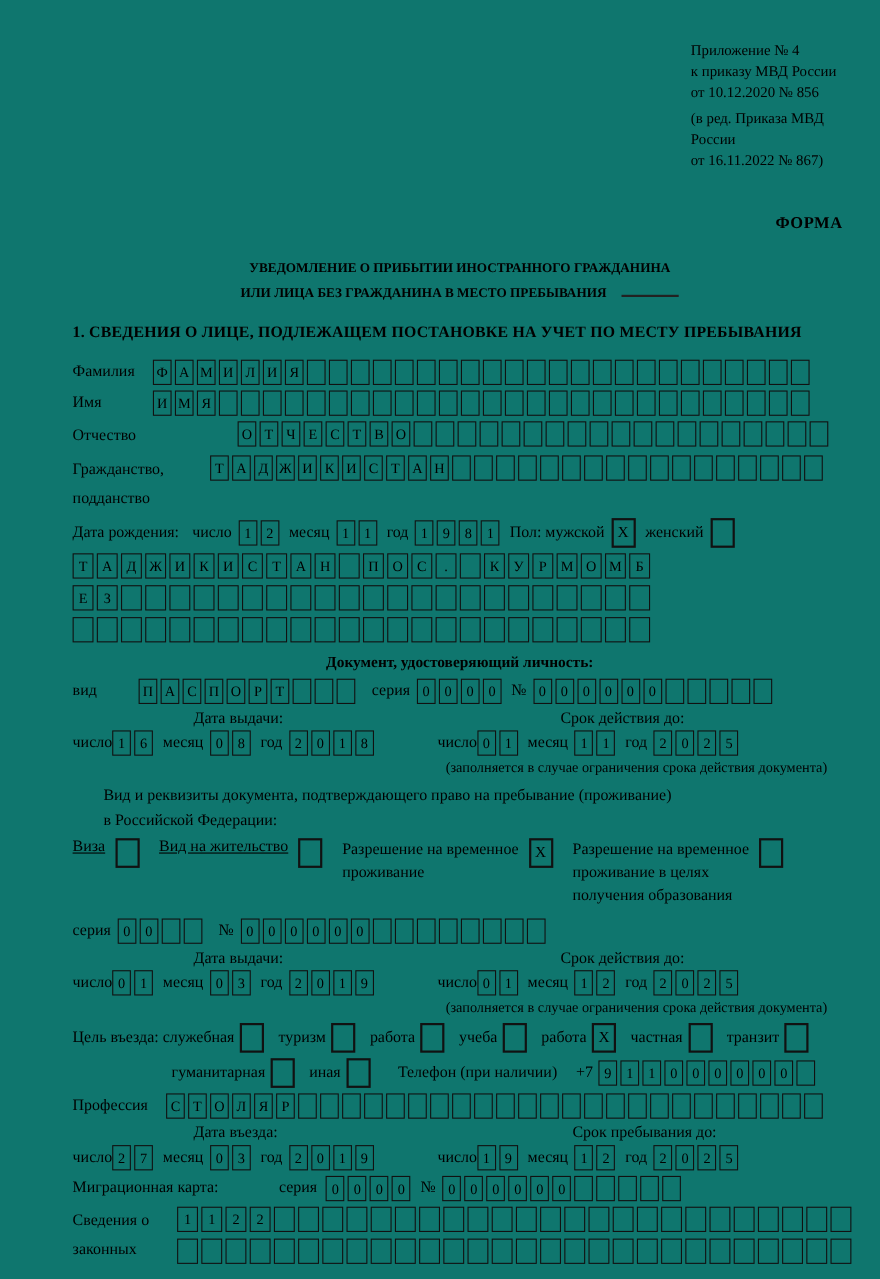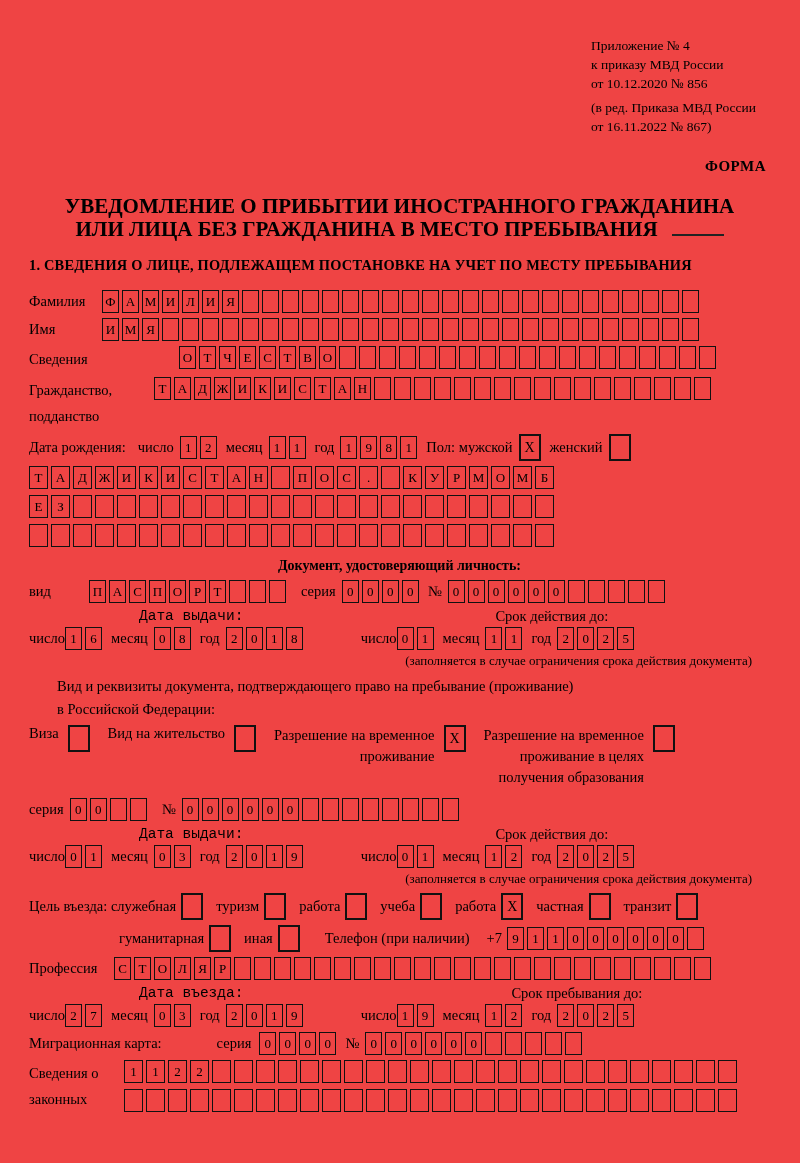--- a/index.html
+++ b/index.html
@@ -1,28 +1,28 @@
 <!DOCTYPE html>
 <html><head>
 <meta charset="utf-8">
 <style>
   html,body{margin:0;padding:0;background:#fff;}
   .page{
     width:800px;height:1163px;box-sizing:border-box;
-    padding:36px 30px 0 29px;
-    background:#ef4444;color:#000;
+    padding:36px 30px 0 66px;
+    background:#0f766e;color:#000;
     font-family:"Liberation Serif","DejaVu Serif",serif;
     overflow:hidden;position:relative;
   }
   
   .annex{margin-left:562px;font-size:13.5px;line-height:19px;}
   .annex .grp2{margin-top:5px;}
-  .forma{text-align:right;font-weight:bold;font-size:15px;margin:22px 4px 20px 0;letter-spacing:.5px;}
+  .forma{text-align:right;font-weight:bold;font-size:15px;margin:40px 4px 20px 0;letter-spacing:.5px;}
   
-  .title{text-align:center;font-weight:bold;font-size:21px;line-height:23px;margin-bottom:16px;}
+  .title{text-align:center;font-weight:bold;font-size:12px;line-height:23px;margin-bottom:16px;}
   .blank-line{display:inline-block;width:52px;border-bottom:2px solid #222;margin-left:14px;}
   .section-heading{font-weight:bold;font-size:14.4px;letter-spacing:.2px;margin-bottom:16px;}
   
   .row{display:flex;align-items:center;margin-bottom:5px;}
   .row.top{align-items:flex-start;}
   .lbl{font-size:14.5px;white-space:nowrap;}
   .mlbl{font-size:14.5px;line-height:26px;}
   .w73{width:73px;flex:none;}
   .w125{width:125px;flex:none;}
   .w150{width:150px;flex:none;}
@@ -36,30 +36,30 @@
     margin-right:3px;text-align:center;
     font-size:13px;line-height:21px;font-weight:normal;
   }
   .wide .cell{width:17px;}
   .cb .cell{width:18px;height:23px;border-width:2px;font-size:14px;line-height:23px;}
   .gapl{margin:0 6px 0 12px;}
   .gaps{margin:0 6px 0 6px;}
   .colcells>.cells{margin-bottom:6px;}
   .doc-heading{text-align:center;font-weight:bold;font-size:14px;margin:2px 0 6px 0;}
   .dates-head{display:flex;font-size:14.5px;margin-bottom:2px;}
-  .dh-left{margin-left:110px;font-family:Liberation Mono, monospace;}
+  .dh-left{margin-left:110px;}
   .dh-right{margin-left:252px;}
   .dh-right2{margin-left:268px;text-align:center;}
   .spacer55{width:55px;flex:none;}
   .note{font-size:13px;text-align:right;margin:-2px 18px 6px 0;}
   .plain{font-size:14.5px;line-height:23px;margin-left:28px;}
   .permits{margin:4px 0 10px 0;}
-  .permits .lbl{margin-right:9px;}
+  .permits .lbl{margin-right:9px;text-decoration:underline;}
   .permits .cb{margin-right:15px;}
-  .center-lbl{font-size:14.5px;text-align:right;line-height:21px;margin-right:9px;}
+  .center-lbl{font-size:14.5px;text-align:left;line-height:21px;margin-right:9px;}
   .purpose .lbl{margin-right:5px;}
   .purpose .cb{margin-right:10px;}
   .indent90{margin-left:90px;}
 </style>
 </head>
 <body>
 
 <div class="page">
 
   <div class="annex">
@@ -146,21 +146,21 @@
         <span class="cell"></span>
         <span class="cell"></span>
         <span class="cell"></span>
         <span class="cell"></span>
         <span class="cell"></span>
       </span>
   </div>
 
   <div class="row top">
     <div class="w150">
-      <div class="mlbl">Сведения</div>
+      <div class="mlbl">Отчество</div>
     </div>
     <span class="cells">
         <span class="cell">О</span>
         <span class="cell">Т</span>
         <span class="cell">Ч</span>
         <span class="cell">Е</span>
         <span class="cell">С</span>
         <span class="cell">Т</span>
         <span class="cell">В</span>
         <span class="cell">О</span>

